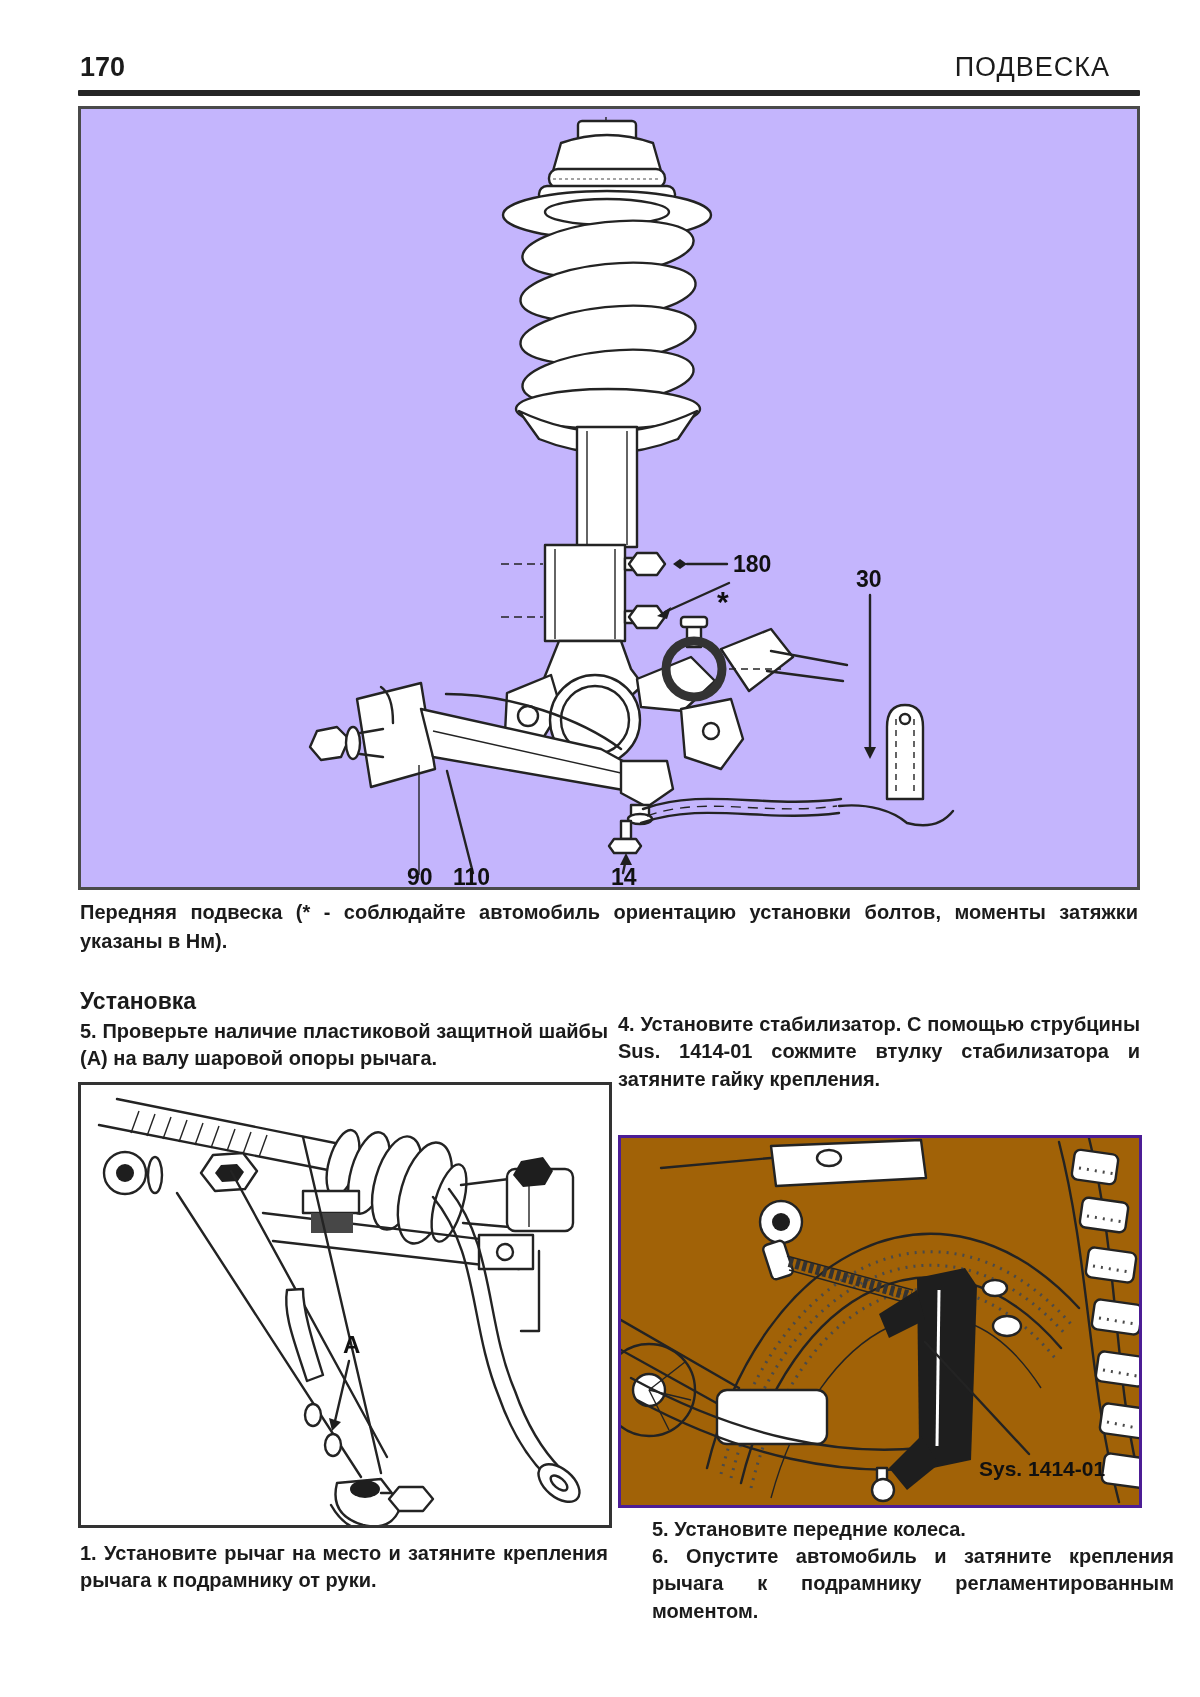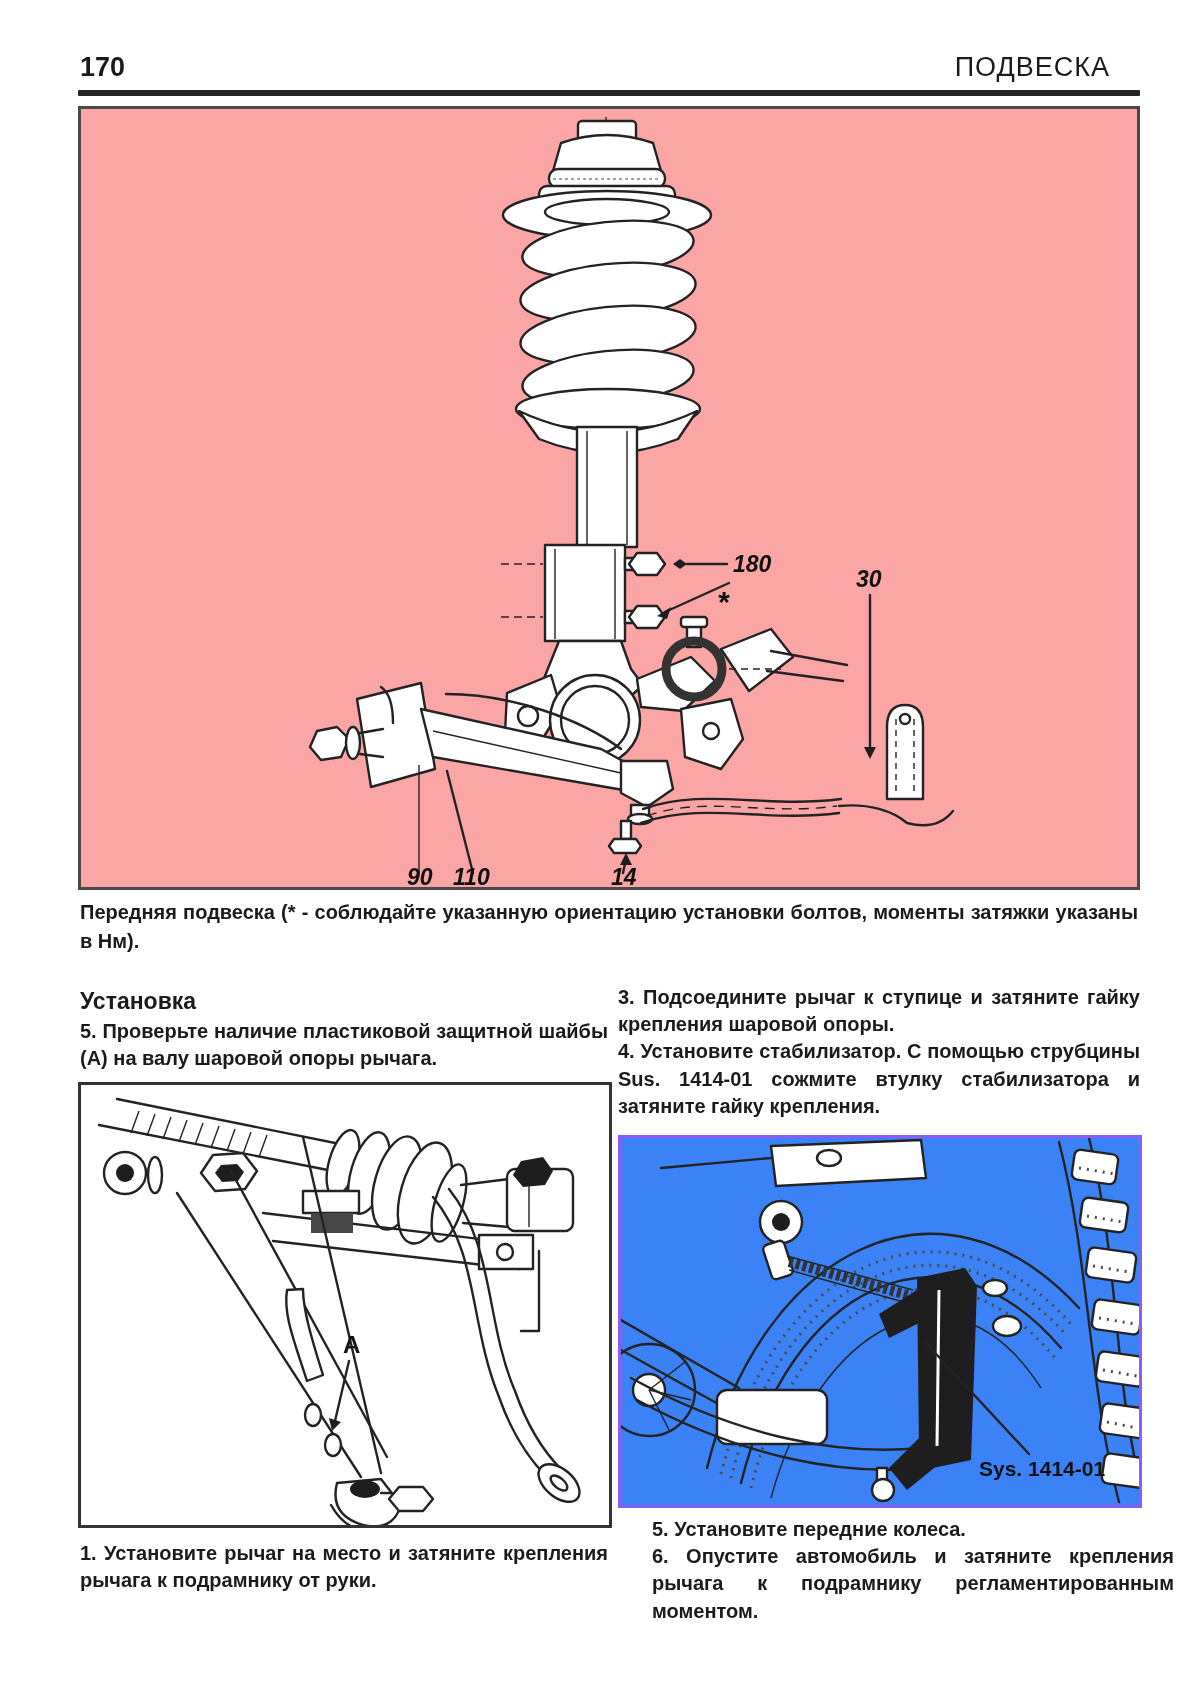--- a/index.html
+++ b/index.html
@@ -6,31 +6,31 @@
   body{
     width:1200px;height:1697px;position:relative;background:#ffffff;
     font-family:"Liberation Sans",sans-serif;color:#1b1b1b;overflow:hidden;
   }
   .abs{position:absolute;}
   
   .page-num{left:80px;top:52px;font-size:27px;font-weight:700;}
   .head-title{left:0;top:52px;width:1110px;text-align:right;font-size:27px;font-weight:400;letter-spacing:1px;}
   .head-rule{left:78px;top:90px;width:1062px;height:6px;background:#262626;border-radius:1px;}
   
-  .fig-main{left:78px;top:106px;width:1056px;height:778px;border:3px solid #4a4a4a;background:#fca5a5;font-style:italic;}
+  .fig-main{left:78px;top:106px;width:1056px;height:778px;border:3px solid #4a4a4a;background:#c4b5fd;}
   .caption{left:80px;top:898px;width:1058px;font-size:20px;font-weight:700;line-height:1.45;text-align:justify;}
   
   .install-head{left:80px;top:988px;font-size:23px;font-weight:700;text-align:center;}
   .para{font-size:20px;font-weight:700;line-height:1.36;text-align:justify;}
   .p1{left:80px;top:1018px;width:528px;}
   .p2{left:80px;top:1540px;width:528px;}
   .p34{left:618px;top:984px;width:522px;}
   .p56{left:652px;top:1516px;width:522px;}
   .fig-left{left:78px;top:1082px;width:528px;height:440px;border:3px solid #333;background:#fff;}
-  .fig-right{left:618px;top:1135px;width:518px;height:367px;border:3px solid #8b5cf6;background:#3b82f6;}
+  .fig-right{left:618px;top:1135px;width:518px;height:367px;border:3px solid #4c1d95;background:#a16207;}
   
   svg{display:block;}
   .ln{fill:none;stroke:#232323;stroke-width:2.4;stroke-linecap:round;stroke-linejoin:round;}
   .th{fill:none;stroke:#232323;stroke-width:1.4;}
   .fw{fill:#ffffff;stroke:#232323;stroke-width:2.4;stroke-linejoin:round;}
   .dk{fill:#1e1e1e;stroke:none;}
   .gt{fill:none;stroke:#4a4a4a;stroke-width:3;stroke-dasharray:2 6;}
   .callout{font-family:"Liberation Sans",sans-serif;font-size:23px;font-weight:700;fill:#111;}
   .star{font-family:"Liberation Sans",sans-serif;font-size:30px;font-weight:700;fill:#111;}
   .figlabel{font-family:"Liberation Sans",sans-serif;font-size:24px;font-weight:700;fill:#111;}
@@ -152,21 +152,21 @@
     <line class="th" x1="338" y1="766" x2="338" y2="656"></line>
     <text class="callout" x="326" y="776">90</text>
     <line class="ln" x1="392" y1="764" x2="366" y2="662"></line>
     <text class="callout" x="372" y="776">110</text>
     <line class="ln" x1="542" y1="764" x2="545" y2="750"></line>
     <path class="dk" d="M545,744 l-6,12 l12,0 Z"></path>
     <text class="callout" x="530" y="776">14</text>
   </svg>
 </div>
 
-<div class="abs caption">Передняя подвеска (* - соблюдайте указанную ориентацию установки болтов, моменты затяжки указаны в Нм).</div>
+<div class="abs caption">Передняя подвеска (* - соблюдайте автомобиль ориентацию установки болтов, моменты затяжки указаны в Нм).</div>
 
 <div class="abs install-head">Установка</div>
 <div class="abs para p1">5. Проверьте наличие пластиковой защитной шайбы (А) на валу шаровой опоры рычага.</div>
 
 <div class="abs fig-left">
   <svg viewBox="0 0 528 440" width="528" height="440">
 
     <line class="ln" x1="18" y1="40" x2="252" y2="86"></line>
     <line class="ln" x1="36" y1="14" x2="264" y2="60"></line>
     <g class="th">
@@ -230,21 +230,20 @@
     <path class="ln" d="M352,112 C398,168 388,238 418,312 C430,346 448,374 466,392"></path>
     <path class="ln" d="M368,104 C414,162 404,236 434,306 C446,340 462,366 480,384"></path>
     <ellipse class="fw" cx="478" cy="398" rx="24" ry="14" transform="rotate(40 478 398)"></ellipse>
     <ellipse class="fw" cx="478" cy="398" rx="10" ry="5" transform="rotate(40 478 398)"></ellipse>
   </svg>
 </div>
 
 <div class="abs para p2">1. Установите рычаг на место и затяните крепления рычага к подрамнику от руки.</div>
 
 <div class="abs para p34">
-  <span>3. Подсоедините рычаг к ступице и затяните гайку крепления шаровой опоры.</span>
   <br>
   <span>4. Установите стабилизатор. С помощью струбцины Sus. 1414-01 сожмите втулку стабилизатора и затяните гайку крепления.</span>
 </div>
 
 <div class="abs fig-right">
   <svg viewBox="0 0 518 367" width="518" height="367">
 
     <path class="ln" d="M86,330 C140,110 320,20 458,170"></path>
     <path class="ln" d="M120,345 C168,150 320,70 440,210"></path>
     <path class="gt" d="M100,336 C152,128 320,40 450,186"></path>

